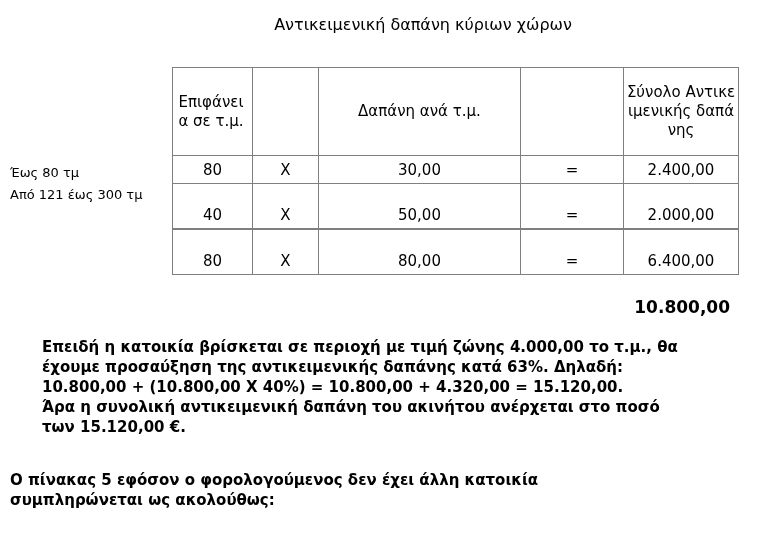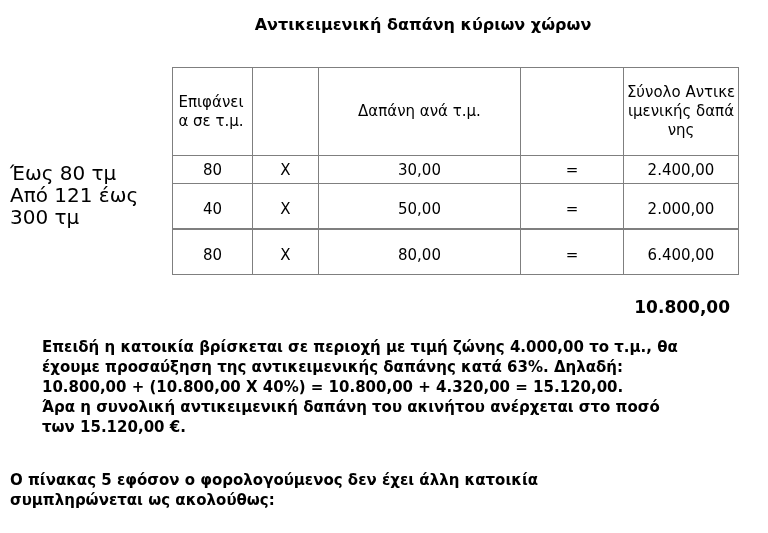--- a/index.html
+++ b/index.html
@@ -6,48 +6,48 @@
   html, body {
     width: 768px; height: 533px;
     background: #ffffff;
     color: #000000;
     font-family: "DejaVu Sans", "Liberation Sans", sans-serif;
   }
   .page { position: relative; width: 768px; height: 533px; background: #fff; overflow: hidden; }
 
   .title {
     position: absolute; top: 15px; left: 78px; width: 690px;
-    text-align: center; font-size: 16px; font-weight: bold;
+    text-align: center; font-size: 16px; font-weight: normal;
     letter-spacing: 0px; white-space: nowrap;
   }
 
   .row-labels {
     position: absolute; top: 162px; left: 10px; width: 160px;
-    font-size: 20px; line-height: 22px; font-weight: normal;
+    font-size: 13px; line-height: 22px; font-weight: normal;
   }
 
   table.calc-table {
     position: absolute; top: 67px; left: 172px;
     border-collapse: collapse; table-layout: fixed;
     width: 566px;
   }
   table.calc-table td {
     border: 1px solid #7f7f7f;
     font-size: 15px; text-align: center; color: #000;
     overflow: hidden;
   }
   tr.header-row { height: 88px; }
   tr.header-row td { vertical-align: middle; line-height: 19px; padding: 2px; }
   td.hdr-surface { text-align: left; word-break: break-all; padding-left: 3px !important; padding-right: 6px !important; }
   td.hdr-total  { word-break: break-all; }
   tr.data-row-1 { height: 28px; }
   tr.data-row-1 td { vertical-align: middle; }
   tr.data-row-2 { height: 45px; }
   tr.data-row-3 { height: 46px; }
-  tr.data-row-2 td, tr.data-row-3 td { vertical-align: bottom; padding-bottom: 10px; }
+  tr.data-row-2 td, tr.data-row-3 td { vertical-align: bottom; padding-bottom: 4px; }
   tr.data-row-3 td { border-top-width: 2px; }
 
   .grand-total {
     position: absolute; top: 297px; right: 38px;
     font-size: 17px; font-weight: bold; line-height: 20px;
   }
 
   .para {
     position: absolute; left: 10px;
     font-size: 15px; font-weight: bold; line-height: 20px;

